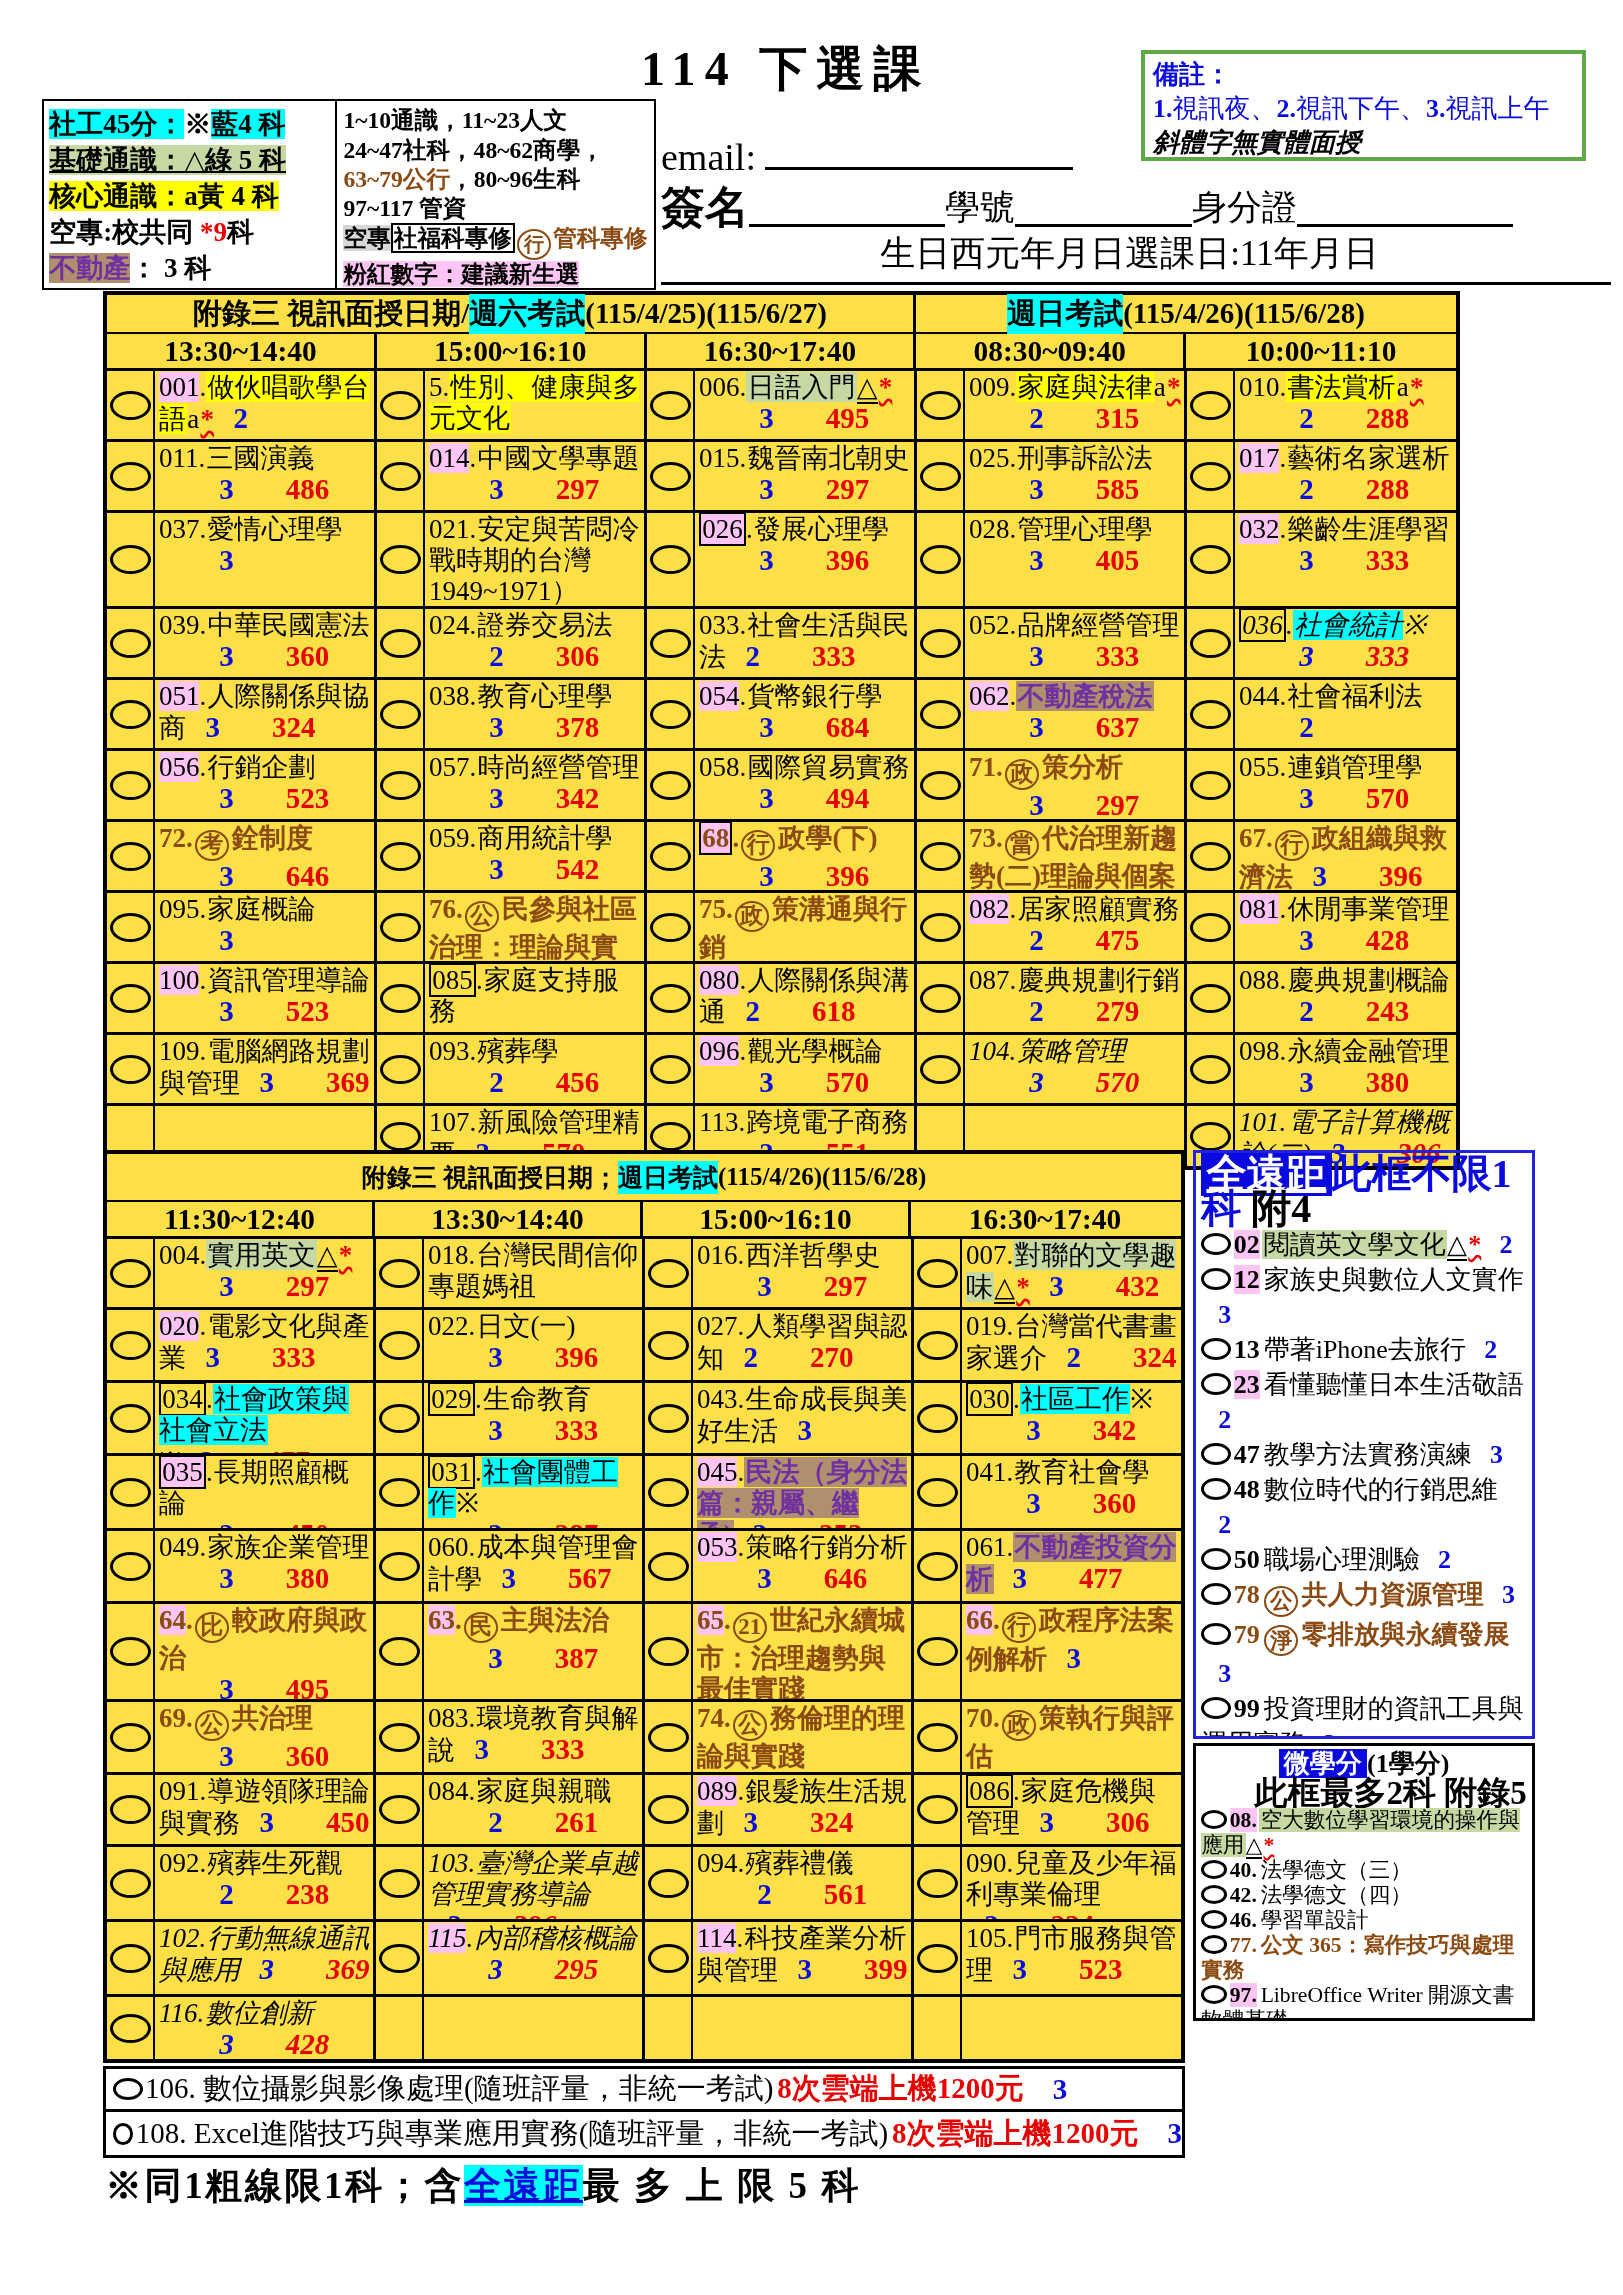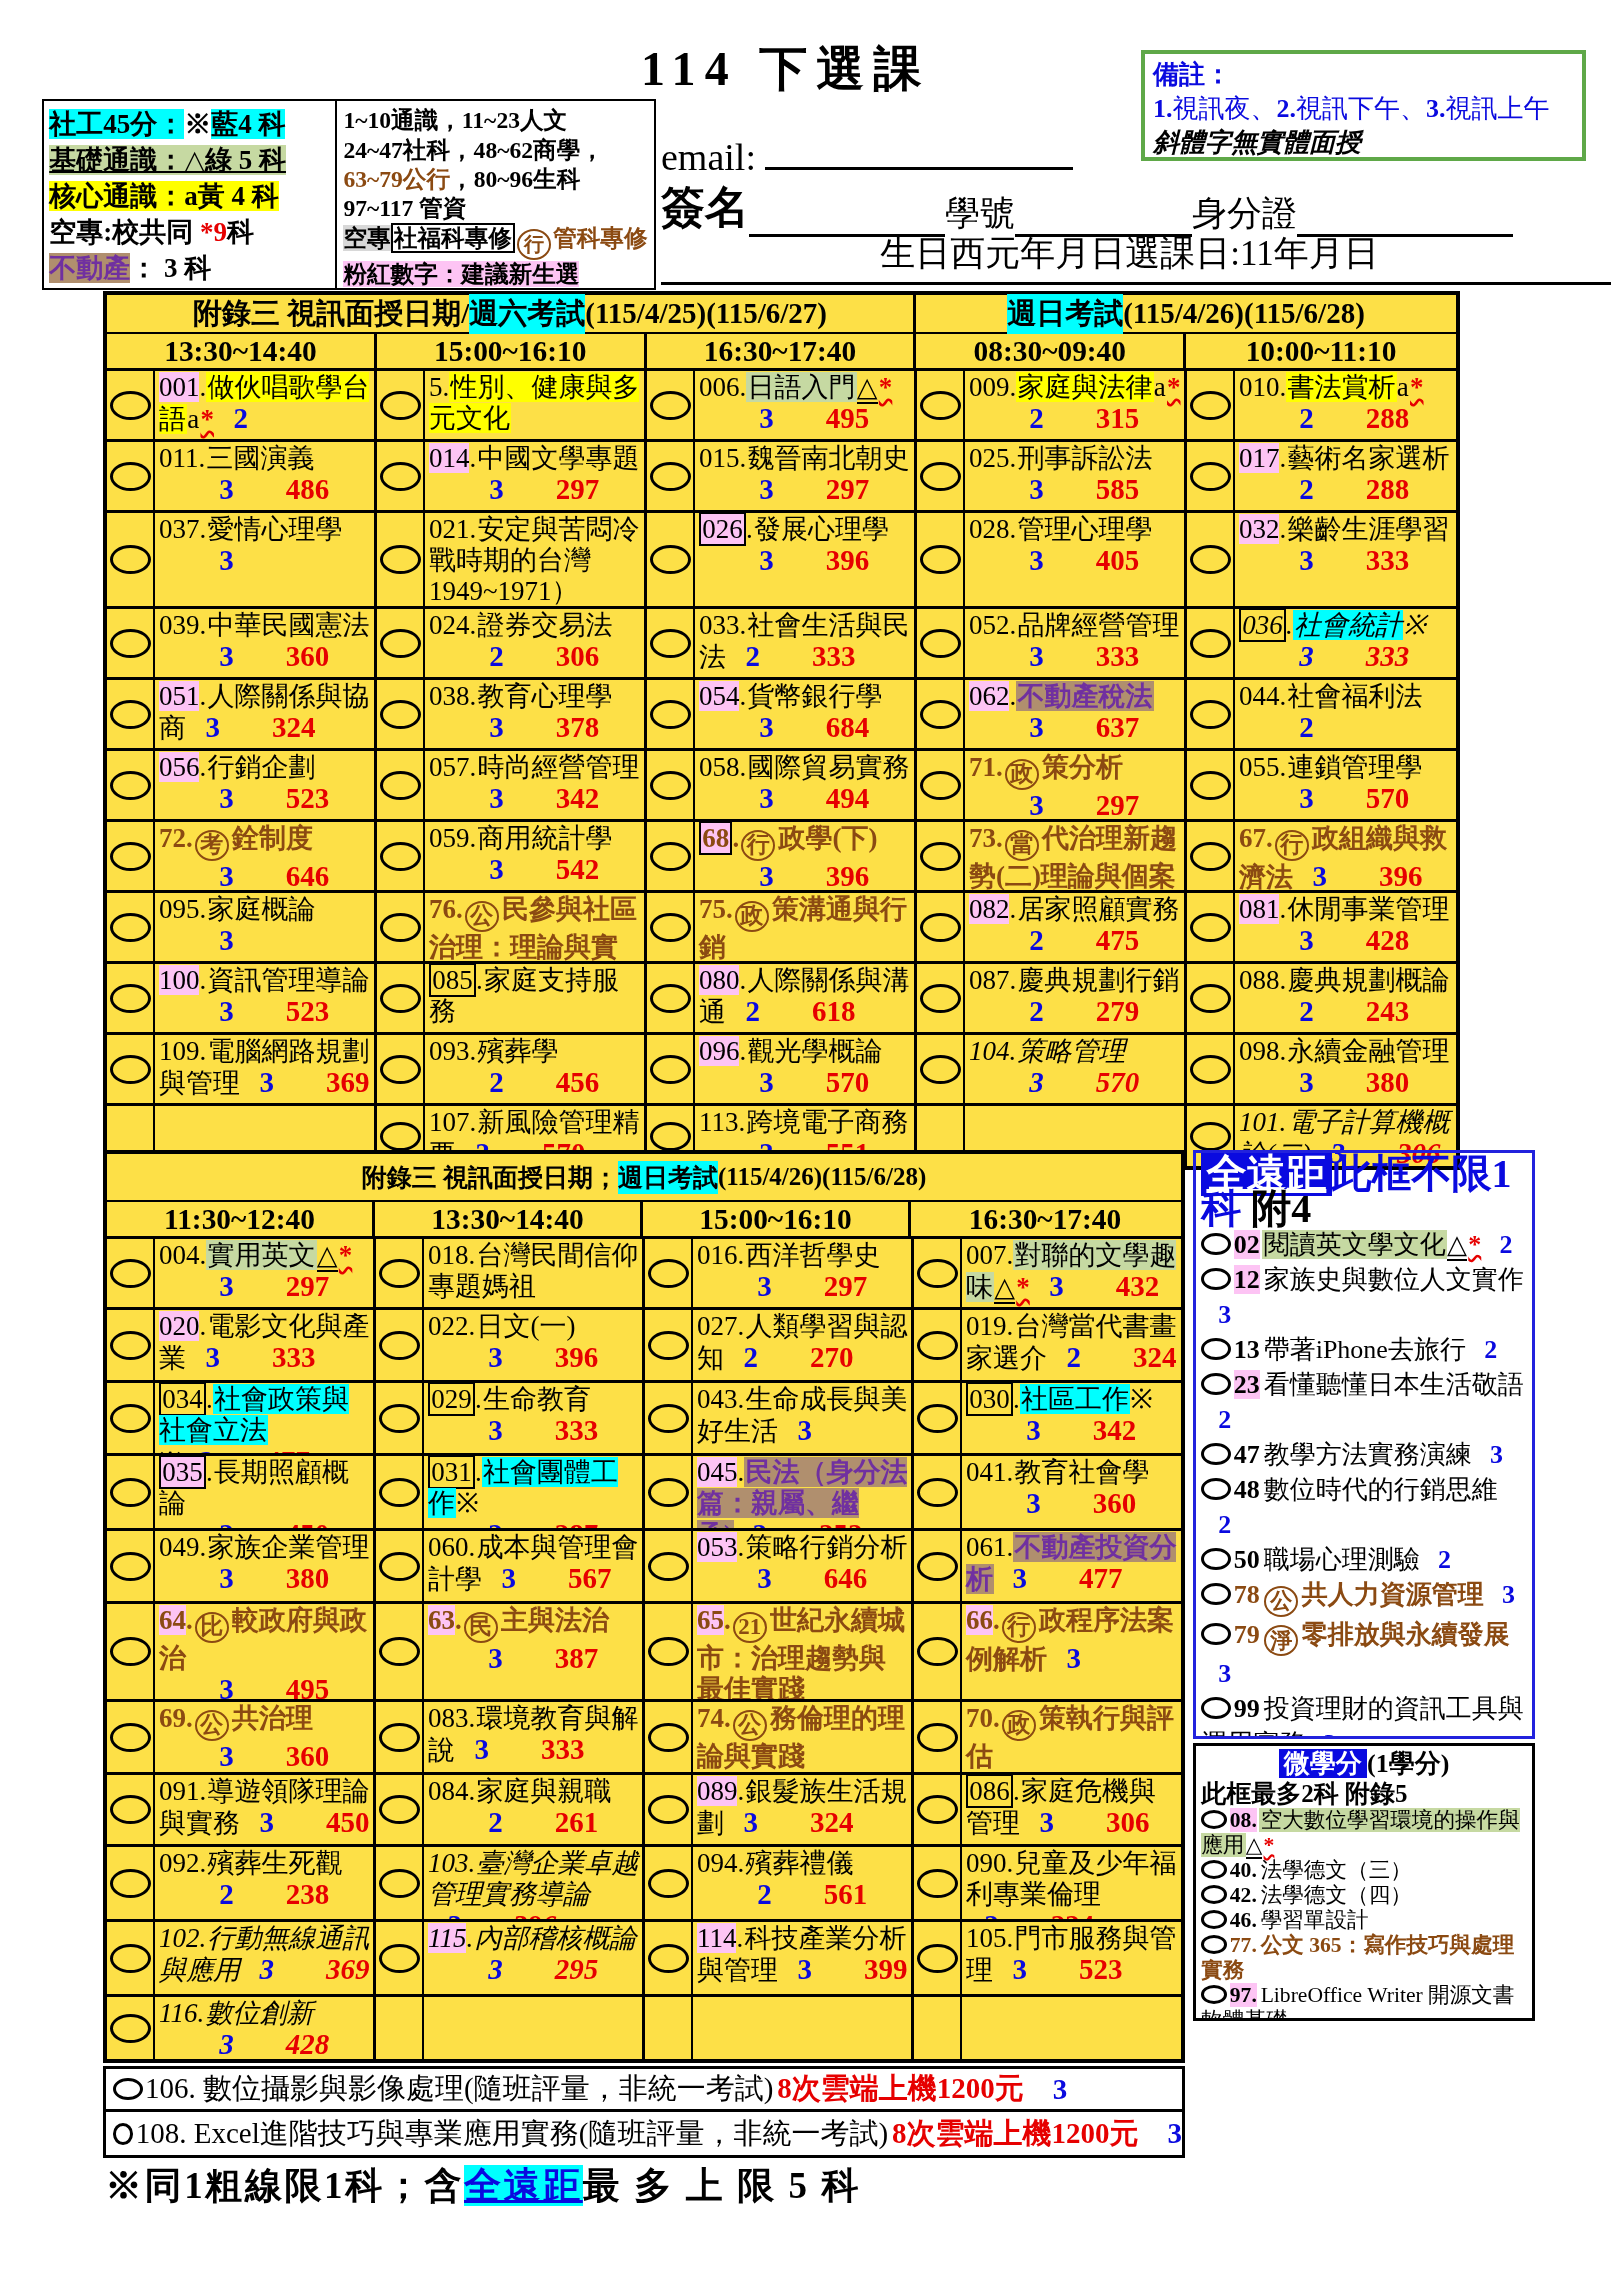--- a/index.html
+++ b/index.html
@@ -22,21 +22,21 @@
 .boxed{border:2px solid #000;padding:0 1.3px}
 .circ{display:inline-flex;align-items:center;justify-content:center;width:34px;height:31px;border:2.6px solid currentColor;border-radius:50%;font-size:.85em;margin:0 2px;vertical-align:-5.2px;line-height:1}
 
 #legend-box{left:42px;top:99px;width:614px;height:191px;border:2.6px solid #000;display:flex}
 #legend-left{width:313px;border-right:2.6px solid #000;padding:5.2px 5.2px;font-size:27px;line-height:36px;font-weight:bold}
 #legend-right{flex:1;padding:5.2px 6.5px;font-size:23.6px;line-height:29.4px;font-weight:bold}
 #legend-left div,#legend-right div{white-space:nowrap}
 
 #page-title{left:641px;top:37px;width:301px;font-size:48px;font-weight:bold;letter-spacing:9.2px}
 #email-row{left:661px;top:128px;font-size:38px}
-#sign-row{left:661px;top:178px;width:950px;font-size:35px;display:flex;align-items:flex-end}
+#sign-row{left:661px;top:178px;width:950px;font-size:35px;display:flex;align-items:center}
 #sign-row .big-label{font-size:44px;font-weight:bold}
 .uline{display:inline-block;border-bottom:3.3px solid #000;height:1.1em}
 #dob-row{left:661px;top:230px;width:950px;font-size:35px;display:flex;justify-content:center;border-bottom:3.9px solid #000;padding:0 13px 5px 0}
 
 #note-box{left:1141px;top:50px;width:445px;height:111px;border:4.6px solid #5fa848;padding:3.9px 7.9px;font-size:26px;line-height:34px}
 
 .ctable{border:4.6px solid #000;background:#fde047}
 #table1{left:103px;top:291px;width:1357px}
 #table2{left:103px;top:1150px;width:1082px}
 .thead1{display:flex;border-bottom:2.6px solid #000;font-size:29px;font-weight:bold}
@@ -60,21 +60,21 @@
 .tri{border-bottom:2.6px double #000}
 .star{color:#e60000;font-weight:bold;text-decoration:underline wavy #e60000;margin:0 1.3px}
 
 #remote-box{left:1193px;top:1150px;width:342px;height:589px;border:3.9px solid #2222dd;padding:2.6px 5.2px;font-size:26px;line-height:35px;overflow:hidden}
 #remote-box .bhead{font-size:40px;font-weight:bold;margin-bottom:1.3px}
 .small-o{display:inline-block;width:30px;height:22px;border:3.3px solid #000;border-radius:50%;margin-right:2.6px;vertical-align:-2px}
 .side-num{font-weight:bold;margin-right:2.6px}
 .side-credit{color:#0a0adf;font-weight:bold;margin-left:17px}
 #micro-box{left:1193px;top:1743px;width:342px;height:278px;border:3.3px solid #000;padding:2.6px 5.2px;font-size:21.6px;line-height:25px;overflow:hidden}
 #micro-box .bhead{text-align:center;font-size:26px;line-height:30px;font-weight:bold}
-#micro-box .bhead2{text-align:left;font-size:25px;line-height:29px;font-weight:bold}
+#micro-box .bhead2{text-align:right;font-size:33px;line-height:29px;font-weight:bold}
 
 #bottom-box{left:103px;top:2066px;width:1082px;border:3.9px solid #000}
 .bot-row{display:flex;align-items:center;height:43px;padding-left:6.5px;font-size:29px;border-bottom:3.3px solid #000;white-space:nowrap}
 .bot-row:last-child{border-bottom:none}
 .bot-red{color:#e60000;font-weight:bold;margin-left:3.9px}
 .bot-cr{color:#0a0adf;font-weight:bold;margin-left:29px}
 #footer{left:105px;top:2161px;font-size:37px;font-weight:bold;letter-spacing:2.6px}
 </style>
 </head>
 <body>

